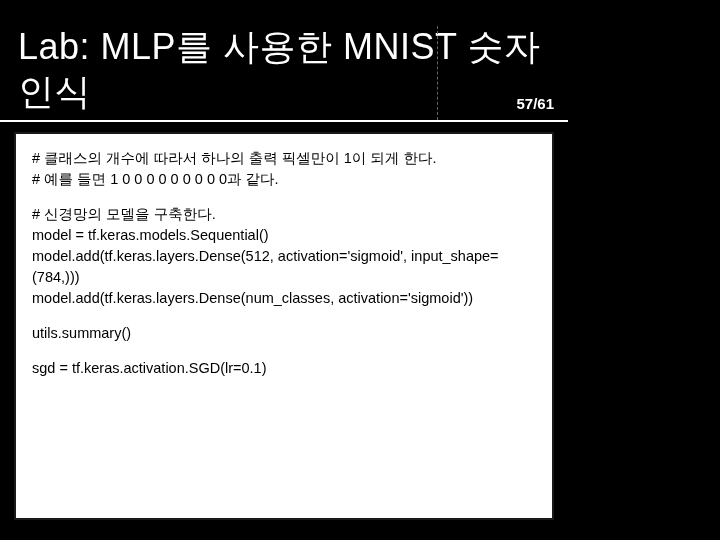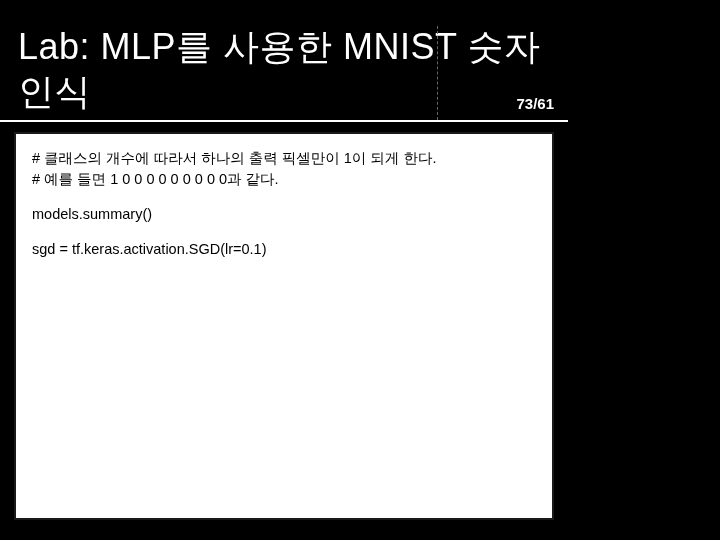--- a/index.html
+++ b/index.html
@@ -66,26 +66,30 @@
   }
   .codebox .blk { margin-bottom: 14px; white-space: pre-wrap; }
 </style>
 </head>
 <body>
 
 <div class="slide">
 
   <div class="header">
     <div class="title">Lab: MLP를 사용한 MNIST 숫자 인식</div>
-    <div class="pagenum">73/61</div>
+    <div class="pagenum">57/61</div>
   </div>
 
   <div class="vline"></div>
   <div class="hr"></div>
 
   <div class="codebox">
     <div class="blk"># 클래스의 개수에 따라서 하나의 출력 픽셀만이 1이 되게 한다.
 # 예를 들면 1 0 0 0 0 0 0 0 0 0과 같다.</div>
-    <div class="blk">models.summary()</div>
+    <div class="blk"># 신경망의 모델을 구축한다.
+model = tf.keras.models.Sequential()
+model.add(tf.keras.layers.Dense(512, activation='sigmoid', input_shape=(784,)))
+model.add(tf.keras.layers.Dense(num_classes, activation='sigmoid'))</div>
+    <div class="blk">utils.summary()</div>
     <div class="blk">sgd = tf.keras.activation.SGD(lr=0.1)</div>
   </div>
 
 </div>
 
 </body></html>

